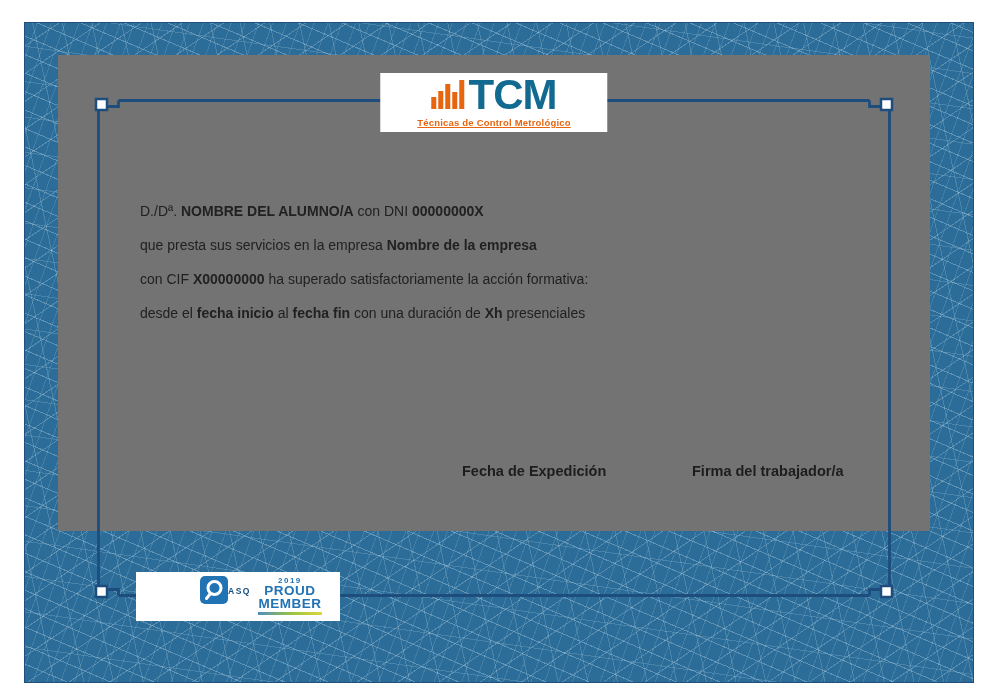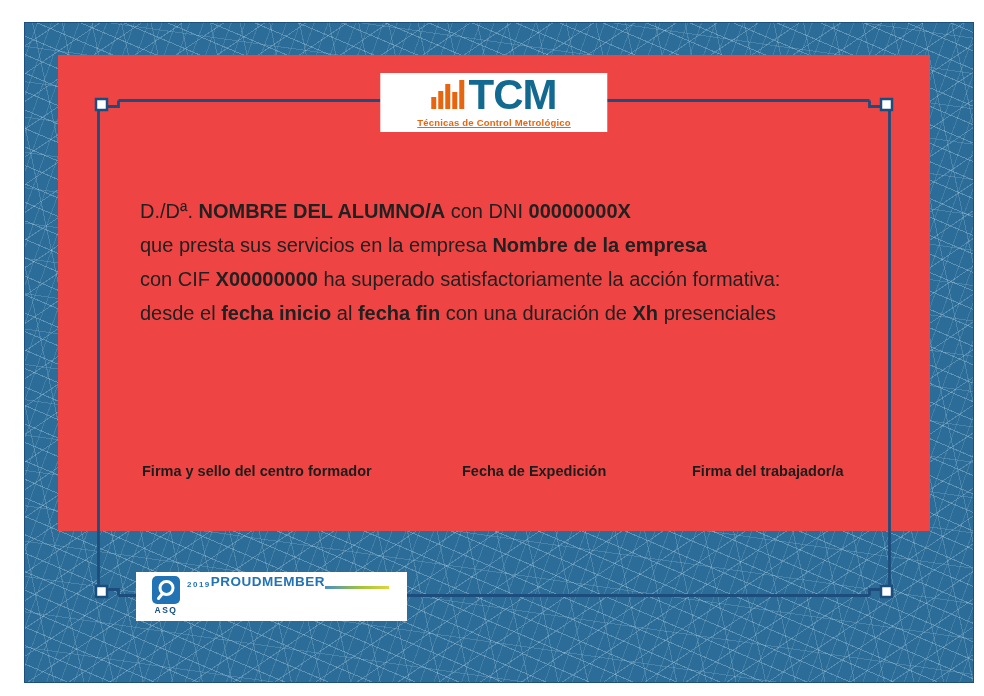--- a/index.html
+++ b/index.html
@@ -27,21 +27,21 @@
       repeating-linear-gradient(-70deg, transparent 0 12px, rgba(194,218,234,0.16) 12px 13px),
       repeating-linear-gradient(8deg,   transparent 0 34px, rgba(194,218,234,0.20) 34px 35px);
     border: 1px solid #1e4f7d;
   }
 
   
   .cert {
     position: absolute;
     left: 58px; top: 55px;
     width: 872px; height: 476px;
-    background: #ef4444;
+    background: #737373;
   }
 
   .inner-border-svg { position: absolute; left: 0; top: 0; z-index: 1; }
 
   
   .tcm-logo {
     position: absolute;
     top: 18px; left: 50%;
     transform: translateX(-50%);
     background: #ffffff;
@@ -60,21 +60,21 @@
     margin-top: 5px;
     font-size: 9.5px; font-weight: 700; letter-spacing: 0.2px;
     color: #e8650f; white-space: nowrap; text-decoration: underline;
   }
 
   
   .body-text {
     position: absolute;
     left: 82px; top: 139px;
     z-index: 2;
-    font-size: 20px; line-height: 34px;
+    font-size: 14px; line-height: 34px;
     color: #212121;
     width: 720px;
   }
   .body-text .line { white-space: nowrap; }
   .body-text .b, .b { font-weight: 700; }
 
   
   .sig-label {
     position: absolute;
     top: 408px;
@@ -87,28 +87,28 @@
 
   
   .asq-badge {
     position: absolute;
     left: 78px; top: 517px;
     background: #ffffff;
     padding: 4px 18px 6px 16px;
     z-index: 2;
     display: flex; align-items: flex-start; gap: 7px;
   }
-  .asq-left { display: flex; flex-direction: column; align-items: center; }
+  .asq-left { display: flex; flex-direction: row; align-items: center; margin-left: 48px; }
   .asq-square {
     width: 28px; height: 28px;
     background: #2273b4; border-radius: 5px;
     display: flex; align-items: center; justify-content: center;
   }
   .asq-org { font-size: 8.5px; font-weight: 700; letter-spacing: 1.5px; color: #17507e; margin-top: 1px; }
-  .asq-right { display: flex; flex-direction: row; align-items: flex-end; }
+  .asq-right { display: flex; flex-direction: column; align-items: center; }
   .asq-year { font-size: 8px; font-weight: 700; letter-spacing: 1.5px; color: #2273b4; }
   .asq-word { font-size: 13.5px; font-weight: 700; letter-spacing: 0.5px; color: #2273b4; line-height: 12.5px; }
   .asq-gradline {
     width: 64px; height: 3px; margin-top: 2px;
     background: linear-gradient(90deg, #4a8fc4 0%, #9ec53b 55%, #ded63b 100%);
   }
 </style>
 </head>
 <body>
 
@@ -152,21 +152,20 @@
       <div class="tcm-tagline">Técnicas de Control Metrológico</div>
     </div>
 
     <div class="body-text">
       <div class="line"><span>D./Dª. </span><span class="b">NOMBRE DEL ALUMNO/A</span><span> con DNI </span><span class="b">00000000X</span></div>
       <div class="line"><span>que presta sus servicios en la empresa </span><span class="b">Nombre de la empresa</span></div>
       <div class="line"><span>con CIF </span><span class="b">X00000000</span><span> ha superado satisfactoriamente la acción formativa:</span></div>
       <div class="line"><span>desde el </span><span class="b">fecha inicio</span><span> al </span><span class="b">fecha fin</span><span> con una duración de </span><span class="b">Xh</span><span> presenciales</span></div>
     </div>
 
-    <div class="sig-label sig-center-former">Firma y sello del centro formador</div>
     <div class="sig-label sig-date">Fecha de Expedición</div>
     <div class="sig-label sig-worker">Firma del trabajador/a</div>
 
     <div class="asq-badge">
       <div class="asq-left">
         <div class="asq-square">
           <svg width="26" height="26" viewBox="0 0 26 26" fill="none">
             <circle cx="13.5" cy="11" r="6.5" stroke="#ffffff" stroke-width="3"></circle>
             <path d="M9.5 16.5 L5.5 21.5" stroke="#ffffff" stroke-width="3" stroke-linecap="round"></path>
           </svg>

